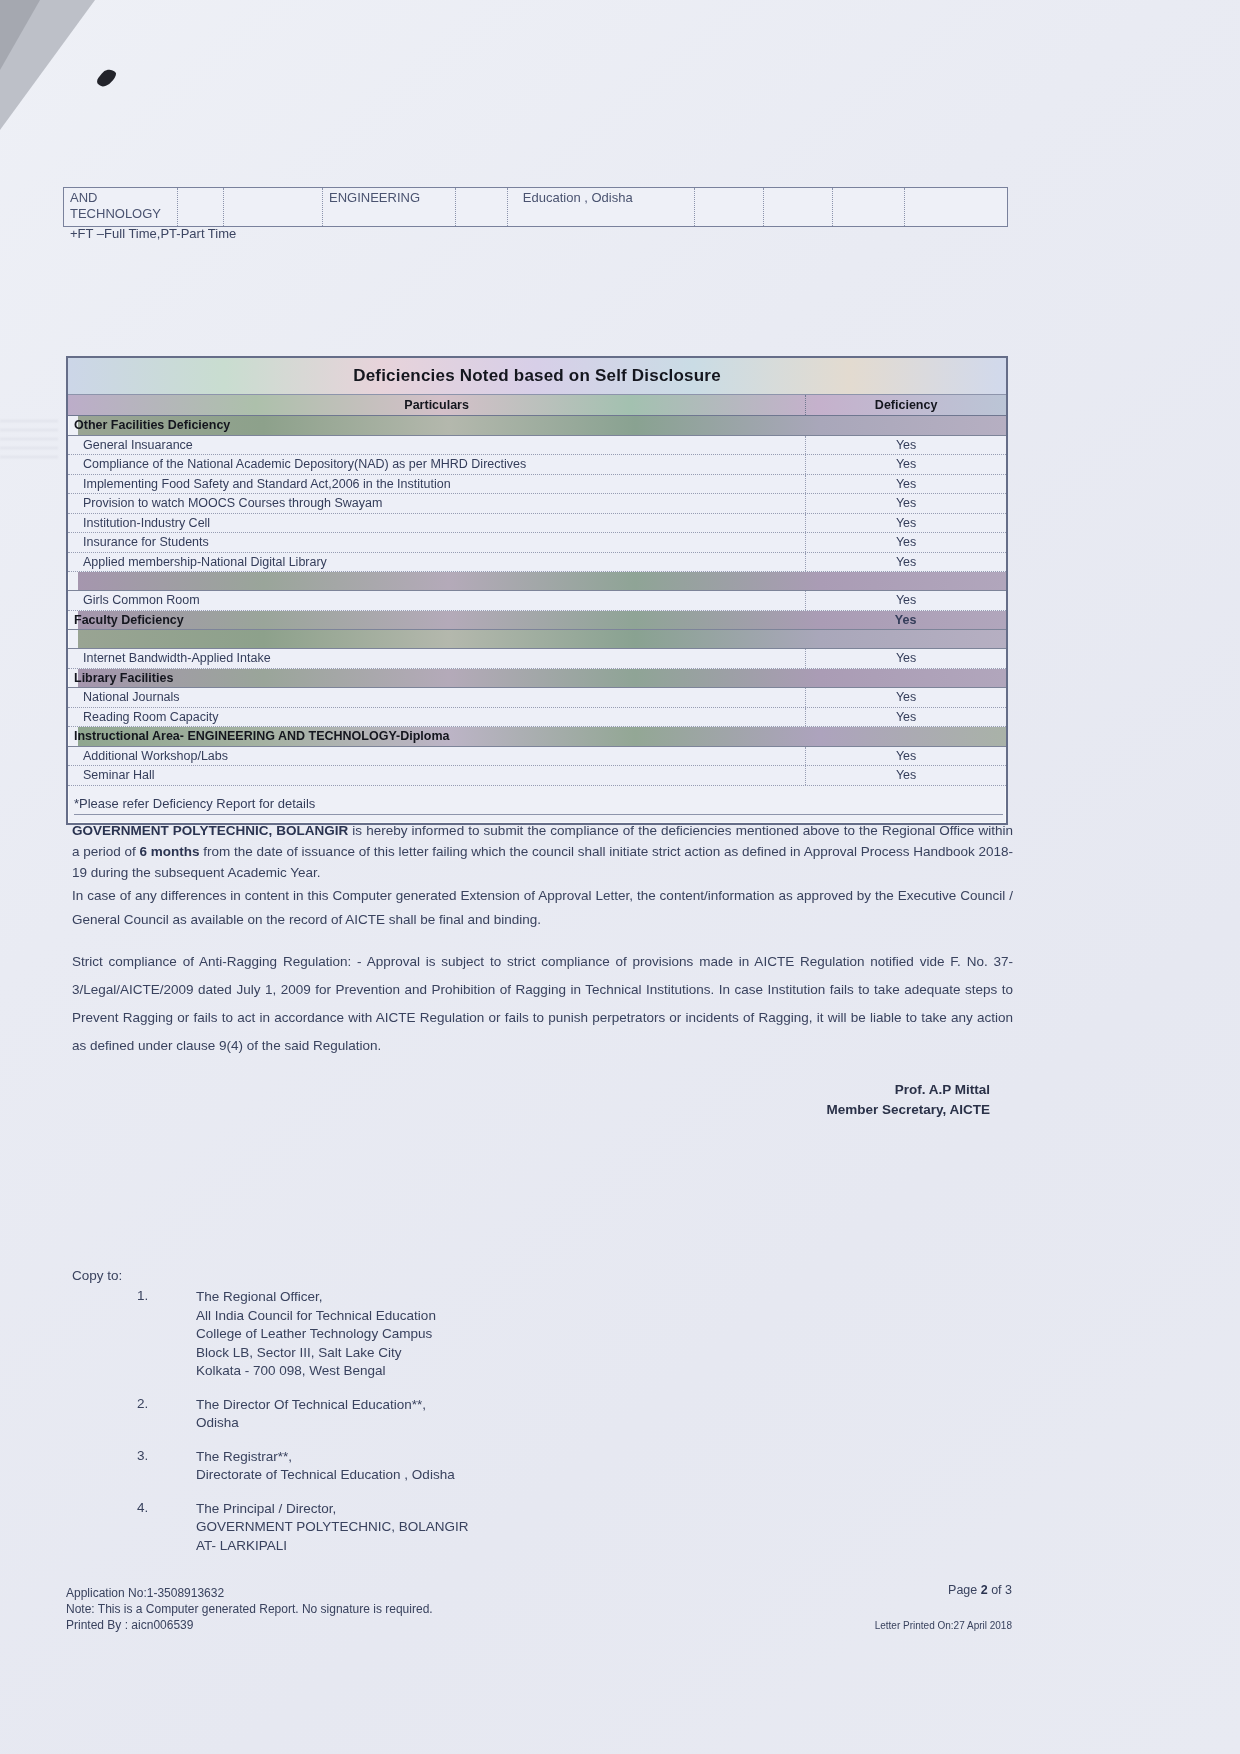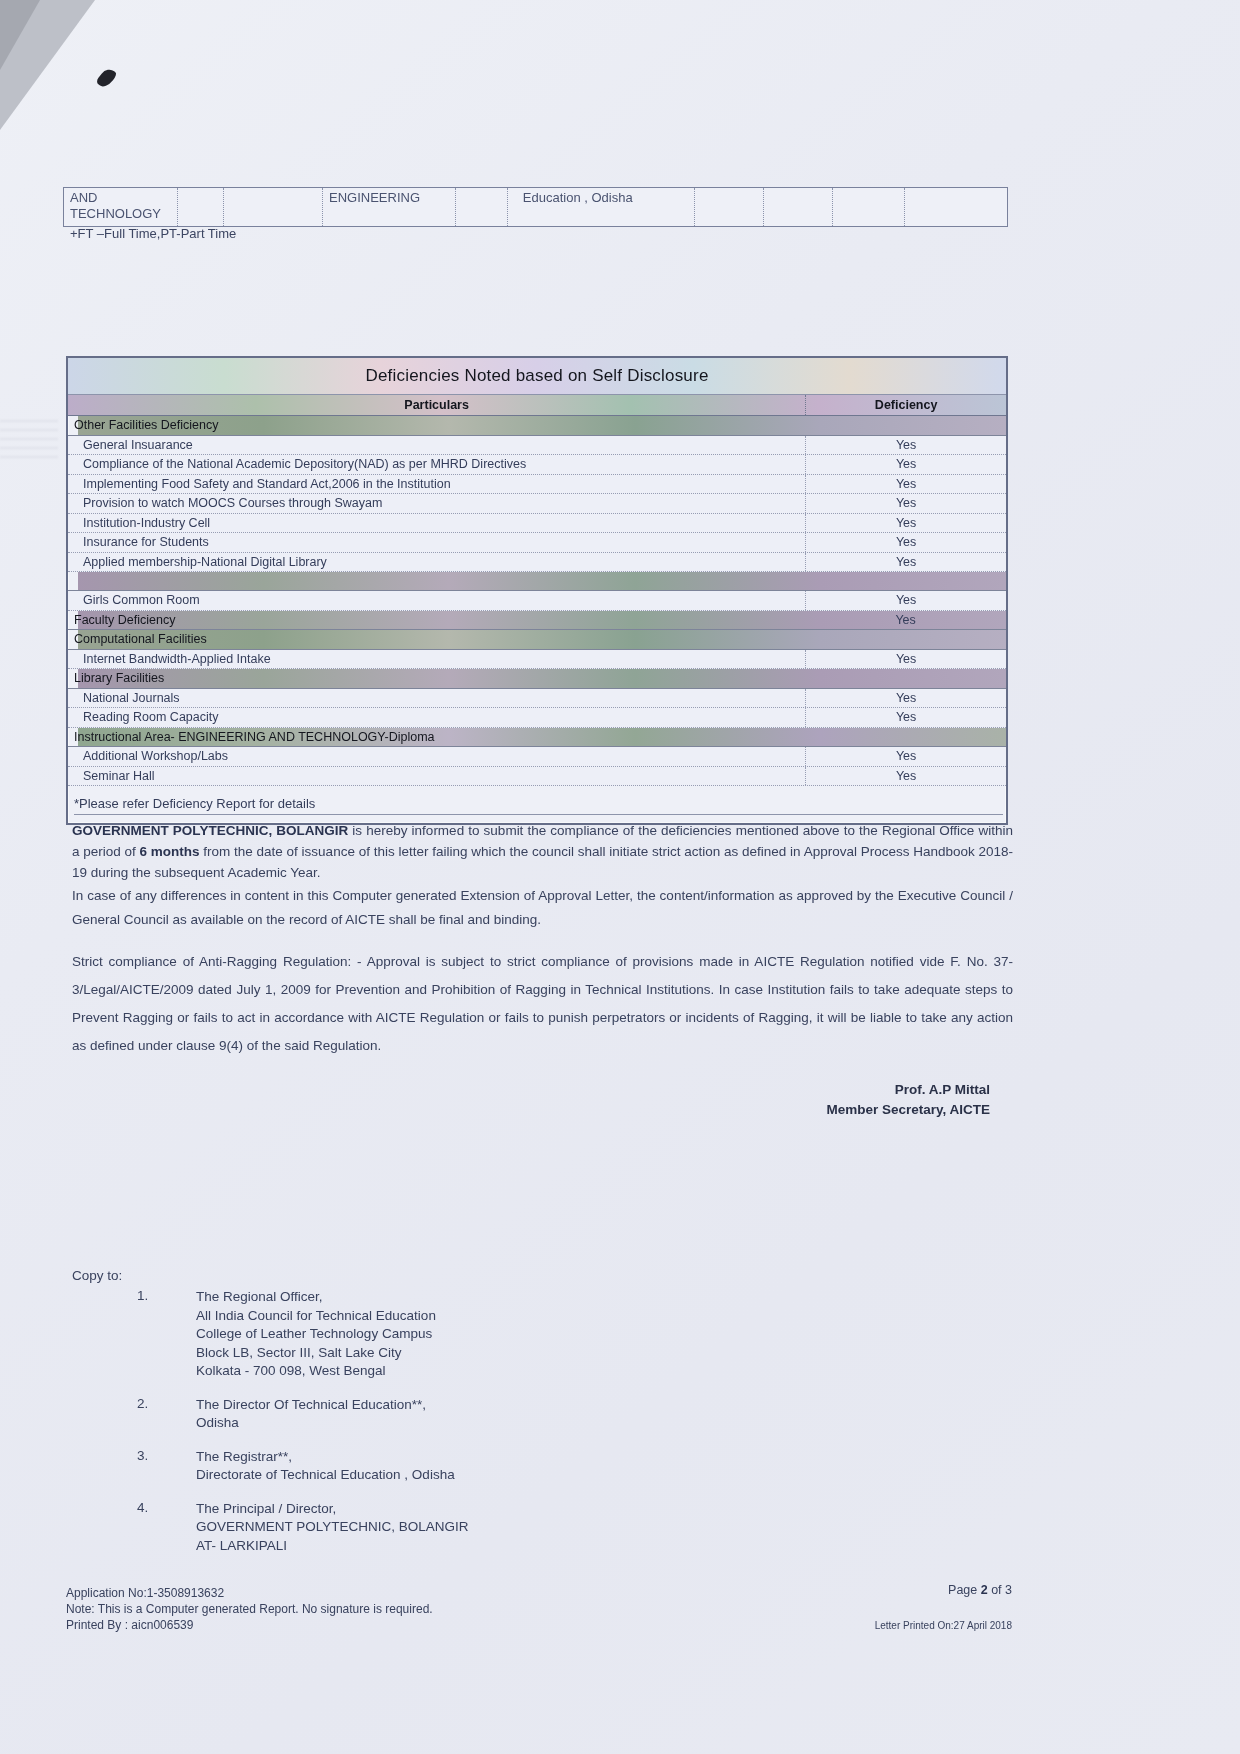--- a/index.html
+++ b/index.html
@@ -31,35 +31,35 @@
   .tt-cell { border-right:1px dotted #8b93ac; padding:2px 6px 4px 6px;
     font-size:13px; line-height:16px; color:#4a5370; min-height:36px; }
   .tt-cell:last-child { border-right:none; }
   .tt-note { position:absolute; left:70px; top:226px; font-size:13px; color:#3c4562; }
 
   
   .def-wrap { position:absolute; left:66px; top:356px; width:942px;
     border:2px solid #656d88; background:#eef0f7; padding-bottom:6px;
     box-shadow: 0 0 0 1px rgba(255,255,255,.5) inset; }
   .def-title { height:37px; display:flex; align-items:center; justify-content:center;
-    font-size:17px; font-weight:normal; color:#14161e; letter-spacing:.2px;
+    font-size:17px; font-weight:bold; color:#14161e; letter-spacing:.2px;
     background:linear-gradient(90deg,#ccd6e8,#c9ddd0,#e7d3da,#d7cfe8,#cadce5,#e3dbd0,#d1d9ec);
     border-bottom:1px solid #8d94ab; }
   .def-head { display:flex; height:21px; border-bottom:1px solid #6f7790;
     background:linear-gradient(90deg,#bcadc9,#adc0ab,#d4c0c9,#a3c1b0,#c5b1cc,#bbc5d6);
     font-size:12.5px; font-weight:bold; color:#14161e; }
   .def-head .h-part { width:78.6%; text-align:center; line-height:20px; }
   .def-head .h-def  { width:21.4%; text-align:center; line-height:20px; border-left:1px dotted #70788f; }
   .def-body { }
   .def-row { display:flex; min-height:19px; font-size:12.5px; position:relative; }
   .def-row .cell-part { width:78.6%; padding:1px 4px 1px 15px; line-height:16.5px; color:#343d5a; }
   .def-row .cell-def  { width:21.4%; text-align:center; line-height:18px; color:#343d5a; }
   .def-row.item { background:#edeff7; border-bottom:1px dotted #979db3; }
   .def-row.item .cell-def { border-left:1px dotted #979db3; }
-  .def-row.section { font-weight:normal; color:#14161e; border-bottom:1px solid #7d8499; }
+  .def-row.section { font-weight:bold; color:#14161e; border-bottom:1px solid #7d8499; }
   .def-row.section .cell-part { padding-left:6px; color:#14161e; }
   .def-row.section .bar { position:absolute; left:10px; right:0; top:0; bottom:0; z-index:0; }
   .def-row.section .cell-part, .def-row.section .cell-def { position:relative; z-index:1; }
   .tint-green  { background:linear-gradient(90deg,#99a493,#8da18b,#b4b8ad,#89a291,#a9a7ba,#b6afc2); }
   .tint-purple { background:linear-gradient(90deg,#a596ae,#9aa59a,#b4aab9,#8fa496,#aa9cb5,#b1a6bc); }
   .tint-green2 { background:linear-gradient(90deg,#8fa68f,#a5b2a2,#bcb4c6,#93a795,#ada3bd,#a9b2a8); }
   .def-note { margin:10px 0 2px 6px; font-size:13px; color:#343d5a;
     border-bottom:1px solid #8d94ab; padding-bottom:3px; width:99%; }
 
   
@@ -160,21 +160,20 @@
           <div class="cell-part">Girls Common Room</div>
           <div class="cell-def">Yes</div>
         </div>
         <div class="def-row section">
           <div class="bar tint-purple"></div>
           <div class="cell-part">Faculty Deficiency</div>
           <div class="cell-def">Yes</div>
         </div>
         <div class="def-row section">
           <div class="bar tint-green"></div>
-          <div class="cell-part">Computational Facilities</div>
           <div class="cell-def"></div>
         </div>
         <div class="def-row item">
           <div class="cell-part">Internet Bandwidth-Applied Intake</div>
           <div class="cell-def">Yes</div>
         </div>
         <div class="def-row section">
           <div class="bar tint-purple"></div>
           <div class="cell-part">Library Facilities</div>
           <div class="cell-def"></div>

